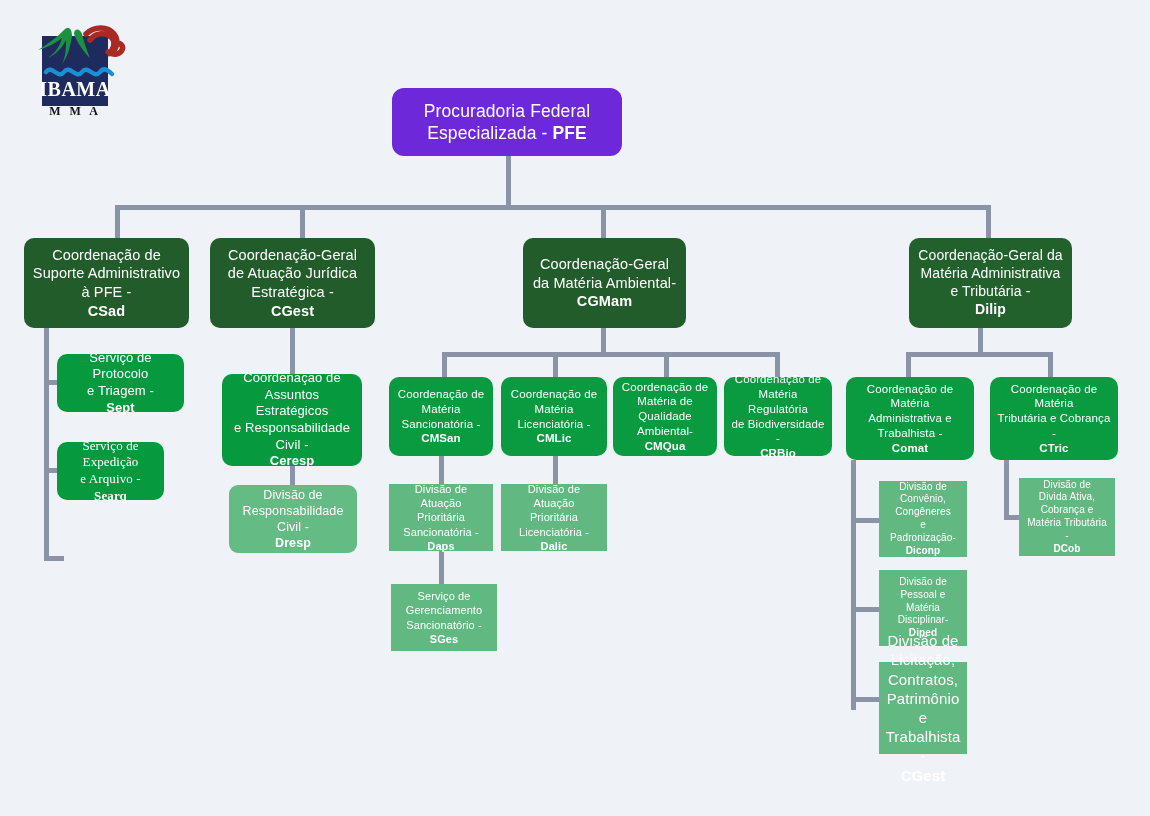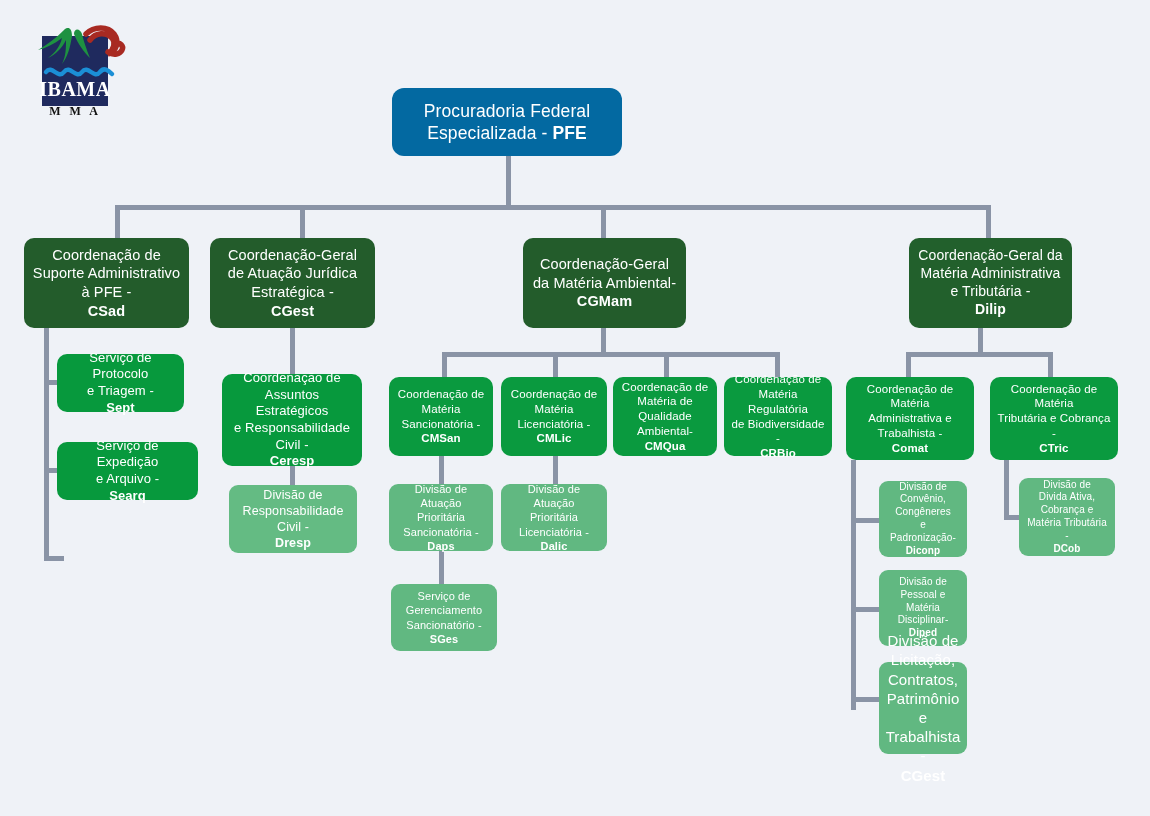--- a/index.html
+++ b/index.html
@@ -23,26 +23,26 @@
     color: #ffffff;
     display: flex;
     align-items: center;
     justify-content: center;
     text-align: center;
     line-height: 1.28;
     padding: 6px 7px;
     white-space: pre-line;
     letter-spacing: .1px;
   }
-  .lvl-root { background: #0369a1; font-size: 17.5px; border-radius: 12px; }
+  .lvl-root { background: #6d28d9; font-size: 17.5px; border-radius: 12px; }
   .lvl-2    { background: #235c2b; font-size: 14.5px; }
   .lvl-2b   { background: #22602c; font-size: 14px; }
   .lvl-3    { background: #07993d; font-size: 13px; }
   .lvl-3s   { background: #0a9a3f; font-size: 11.5px; }
-  .lvl-4    { background: #61b881; font-size: 11px; border-radius: 9px; }
+  .lvl-4    { background: #61b881; font-size: 11px; border-radius: 0; }
   .lvl-4b   { background: #64bb83; font-size: 12.5px; border-radius: 9px; }
   .tiny     { font-size: 10px; }
 
   .node b { font-weight: bold; }
 
   
   #logo { position: absolute; left: 28px; top: 22px; width: 108px; height: 98px; }
   #logo svg { display: block; }
 </style>
 </head>
@@ -135,21 +135,21 @@
 Matéria Administrativa
 e Tributária -
 </span><b>Dilip</b></span>
   </div>
 
   <div class="node lvl-3" style="left:57px; top:354px; width:127px; height:58px;">
     <span><span>Serviço de Protocolo
 e Triagem -
 </span><b>Sept</b></span>
   </div>
-  <div class="node lvl-3" style="left:57px; top:442px; width:141px; height:58px;">
+  <div class="node lvl-3" style="left:57px; top:442px; width:107px; height:58px;font-family:Liberation Serif, serif;">
     <span><span>Serviço de Expedição
 e Arquivo -
 </span><b>Searq</b></span>
   </div>
 
   <div class="node lvl-3" style="left:222px; top:374px; width:140px; height:92px;">
     <span><span>Coordenação de
 Assuntos Estratégicos
 e Responsabilidade
 Civil -

